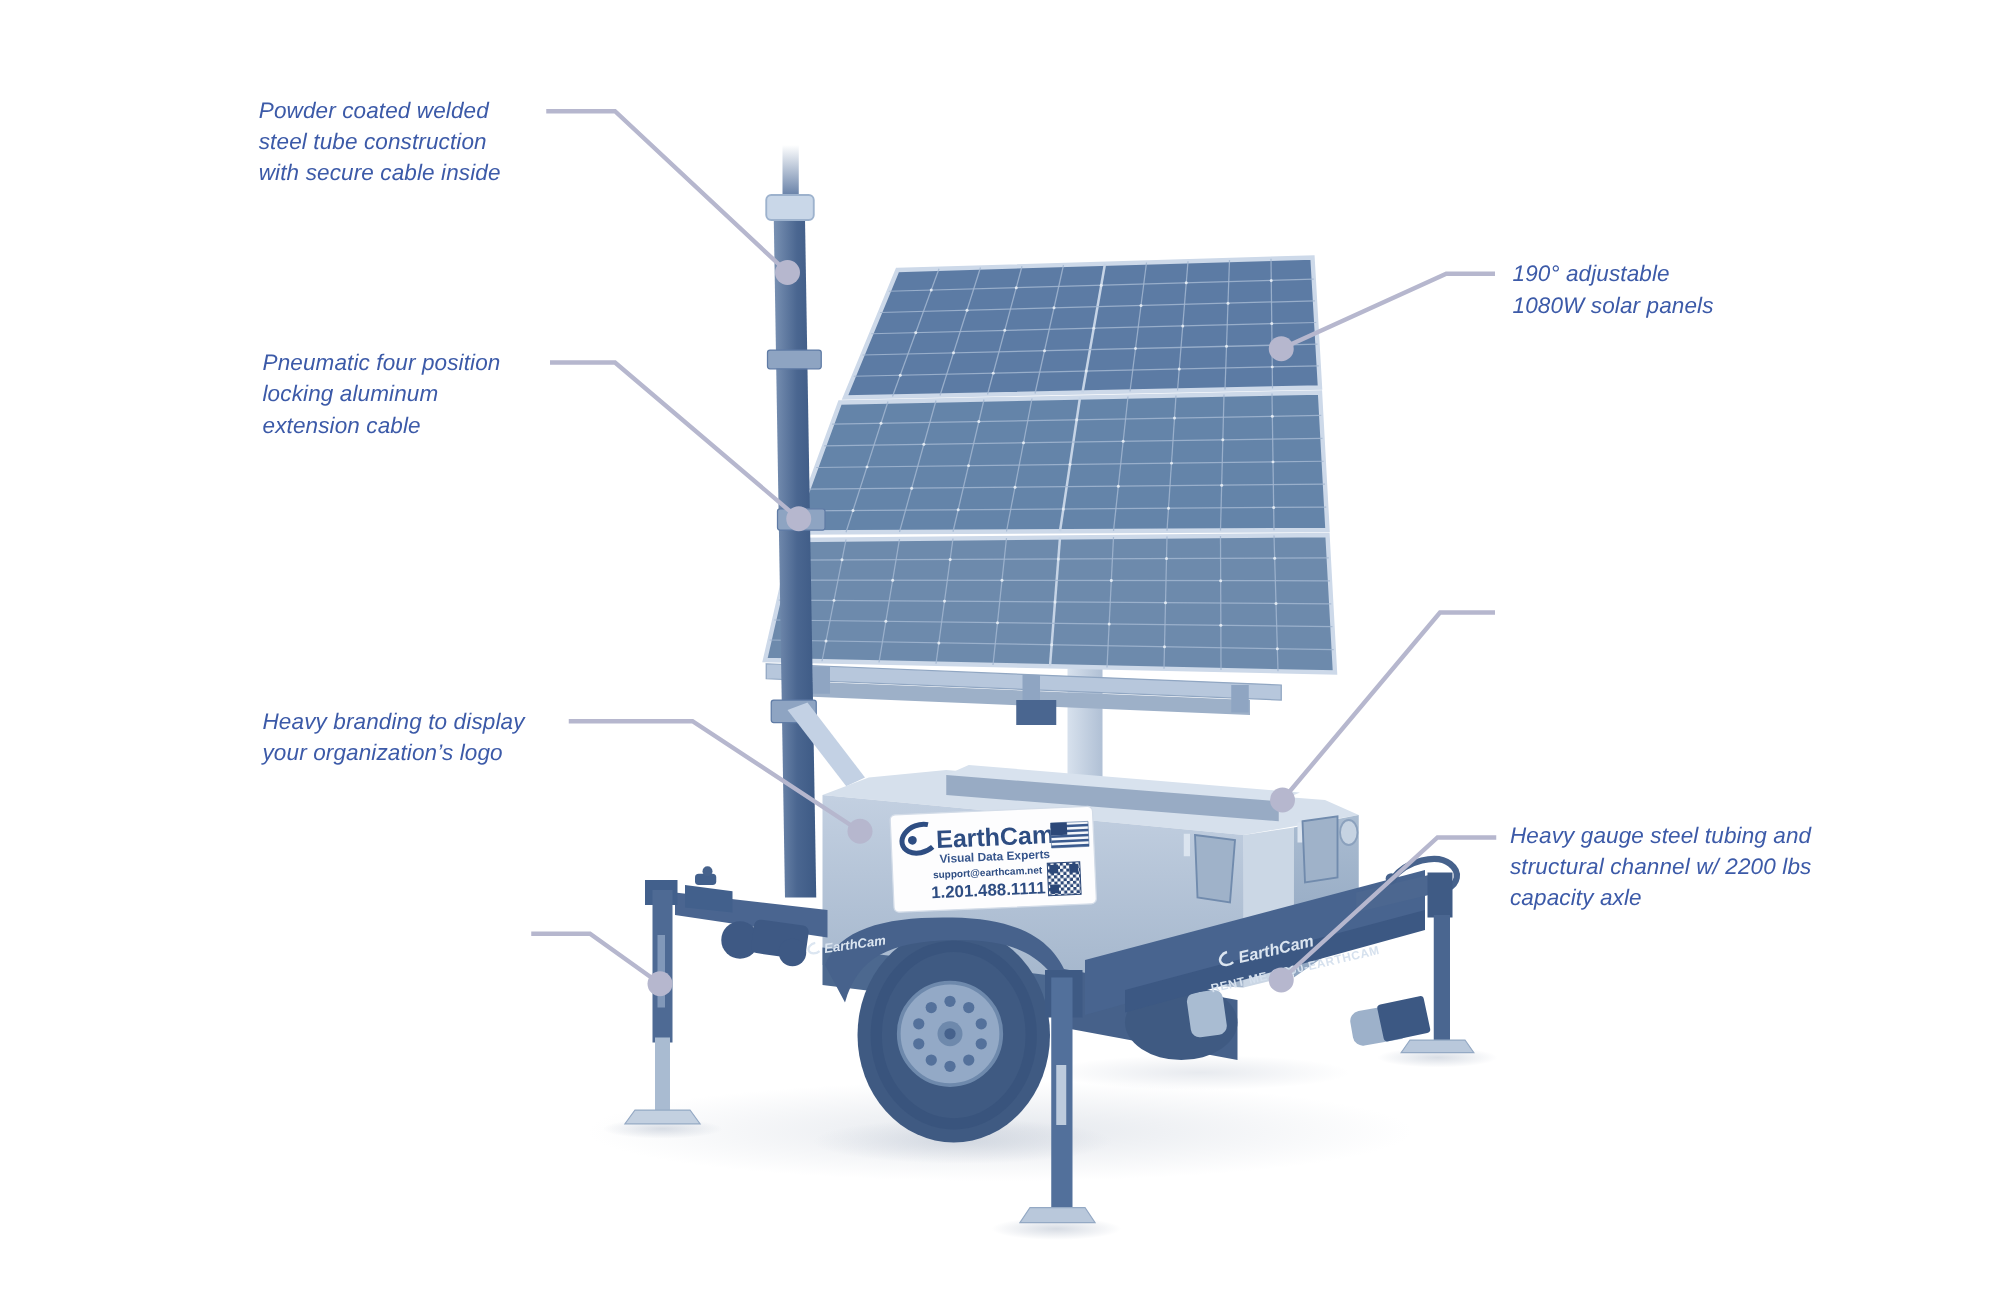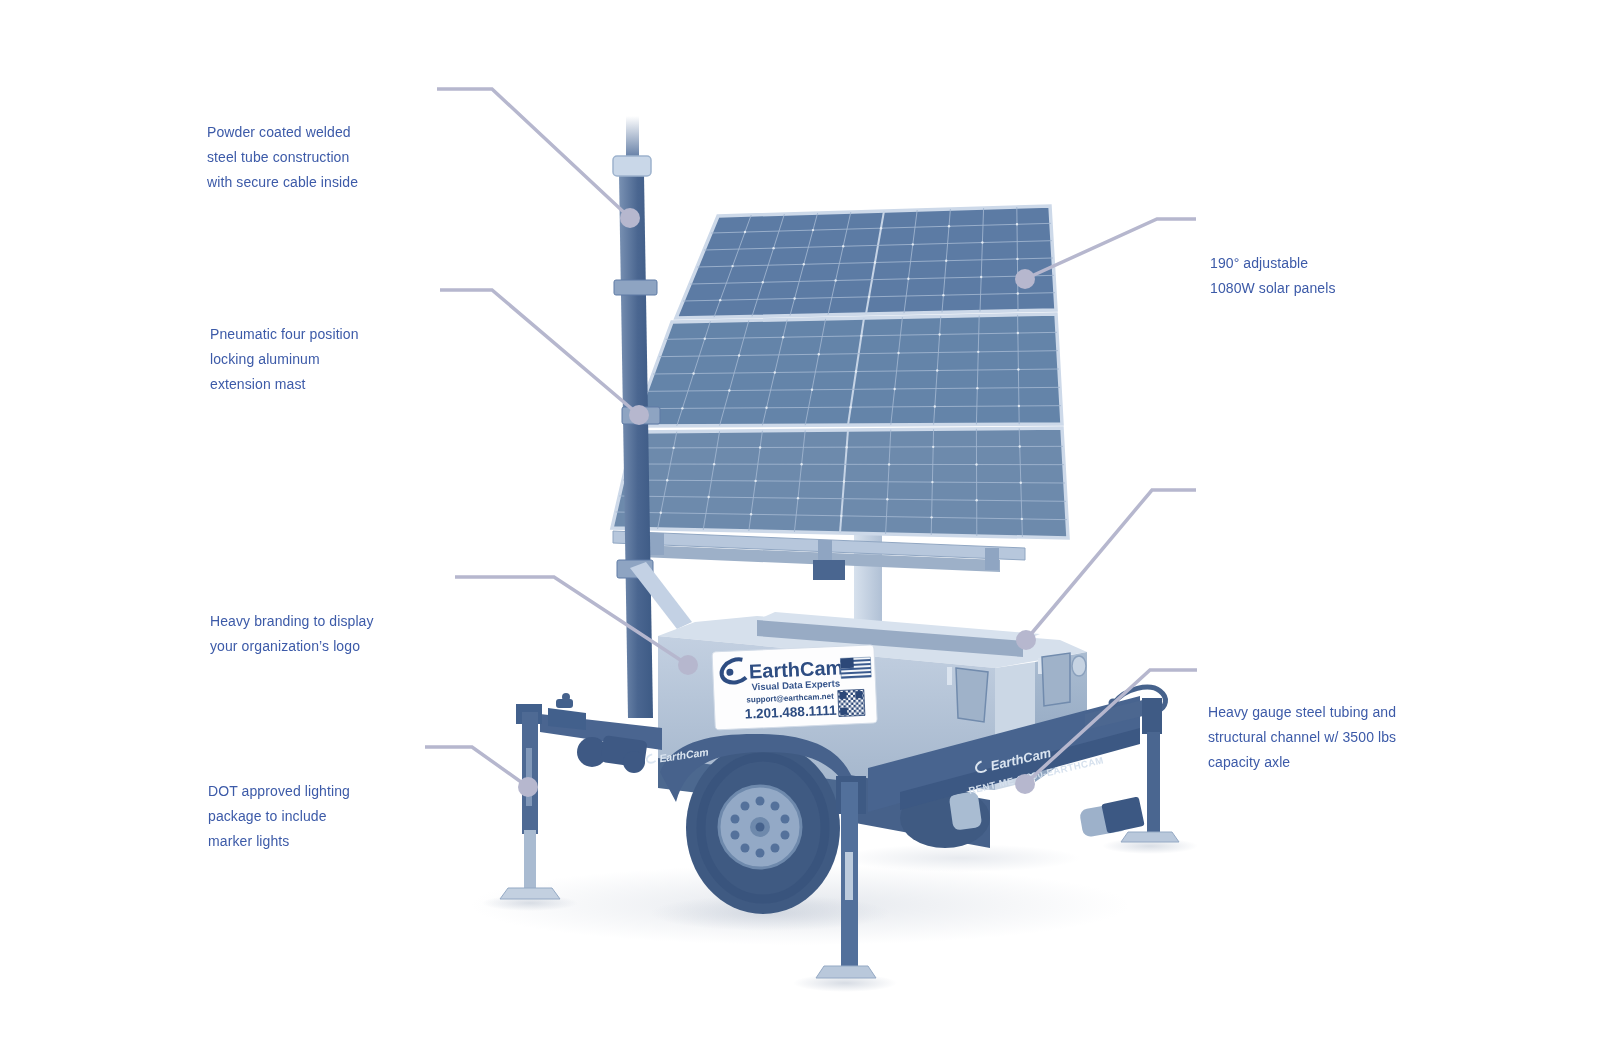--- a/index.html
+++ b/index.html
@@ -1,19 +1,19 @@
 <!DOCTYPE html>
 <html style="--label-color: #3c5aa8;"><head>
 <meta charset="utf-8">
 <style>
   html,body{margin:0;padding:0;background:#ffffff;}
   .stage{position:relative;width:1600px;height:1050px;background:#fff;overflow:hidden;
          font-family:"Liberation Sans", sans-serif;}
-  .callout-label{position:absolute;font-size:14px;line-height:25px;
-                 color:var(--label-color,#3c5aa8);white-space:pre-line;letter-spacing:0.1px;margin-top:44px;}
+  .callout-label{position:absolute;font-style:italic;font-size:18px;line-height:25px;
+                 color:var(--label-color,#3c5aa8);white-space:pre-line;letter-spacing:0.1px;}
   svg text{font-family:"Liberation Sans", sans-serif;}
   .art{position:absolute;left:0;top:0;}
 </style>
 </head>
 <body>
 
 <div class="stage">
 
 <svg class="art" width="1600" height="1050" viewBox="0 0 1600 1050">
   <defs>
@@ -346,25 +346,22 @@
           <circle cx="1025" cy="784" r="10" class="cd" fill="#b6b7ce" stroke="none"></circle>
     </g>
   </g>
 </svg>
 
 <div class="callout-label" style="left:207px;top:76px;">Powder coated welded
 steel tube construction
 with secure cable inside</div>
 <div class="callout-label" style="left:210px;top:278px;">Pneumatic four position
 locking aluminum
-extension mast</div>
+extension cable</div>
 <div class="callout-label" style="left:210px;top:565px;">Heavy branding to display
 your organization’s logo</div>
-<div class="callout-label" style="left:208px;top:735px;">DOT approved lighting
-package to include
-marker lights</div>
 <div class="callout-label" style="left:1210px;top:207px;">190° adjustable
 1080W solar panels</div>
 <div class="callout-label" style="left:1208px;top:656px;">Heavy gauge steel tubing and
-structural channel w/ 3500 lbs
+structural channel w/ 2200 lbs
 capacity axle</div>
 
 </div>
 
 </body></html>

